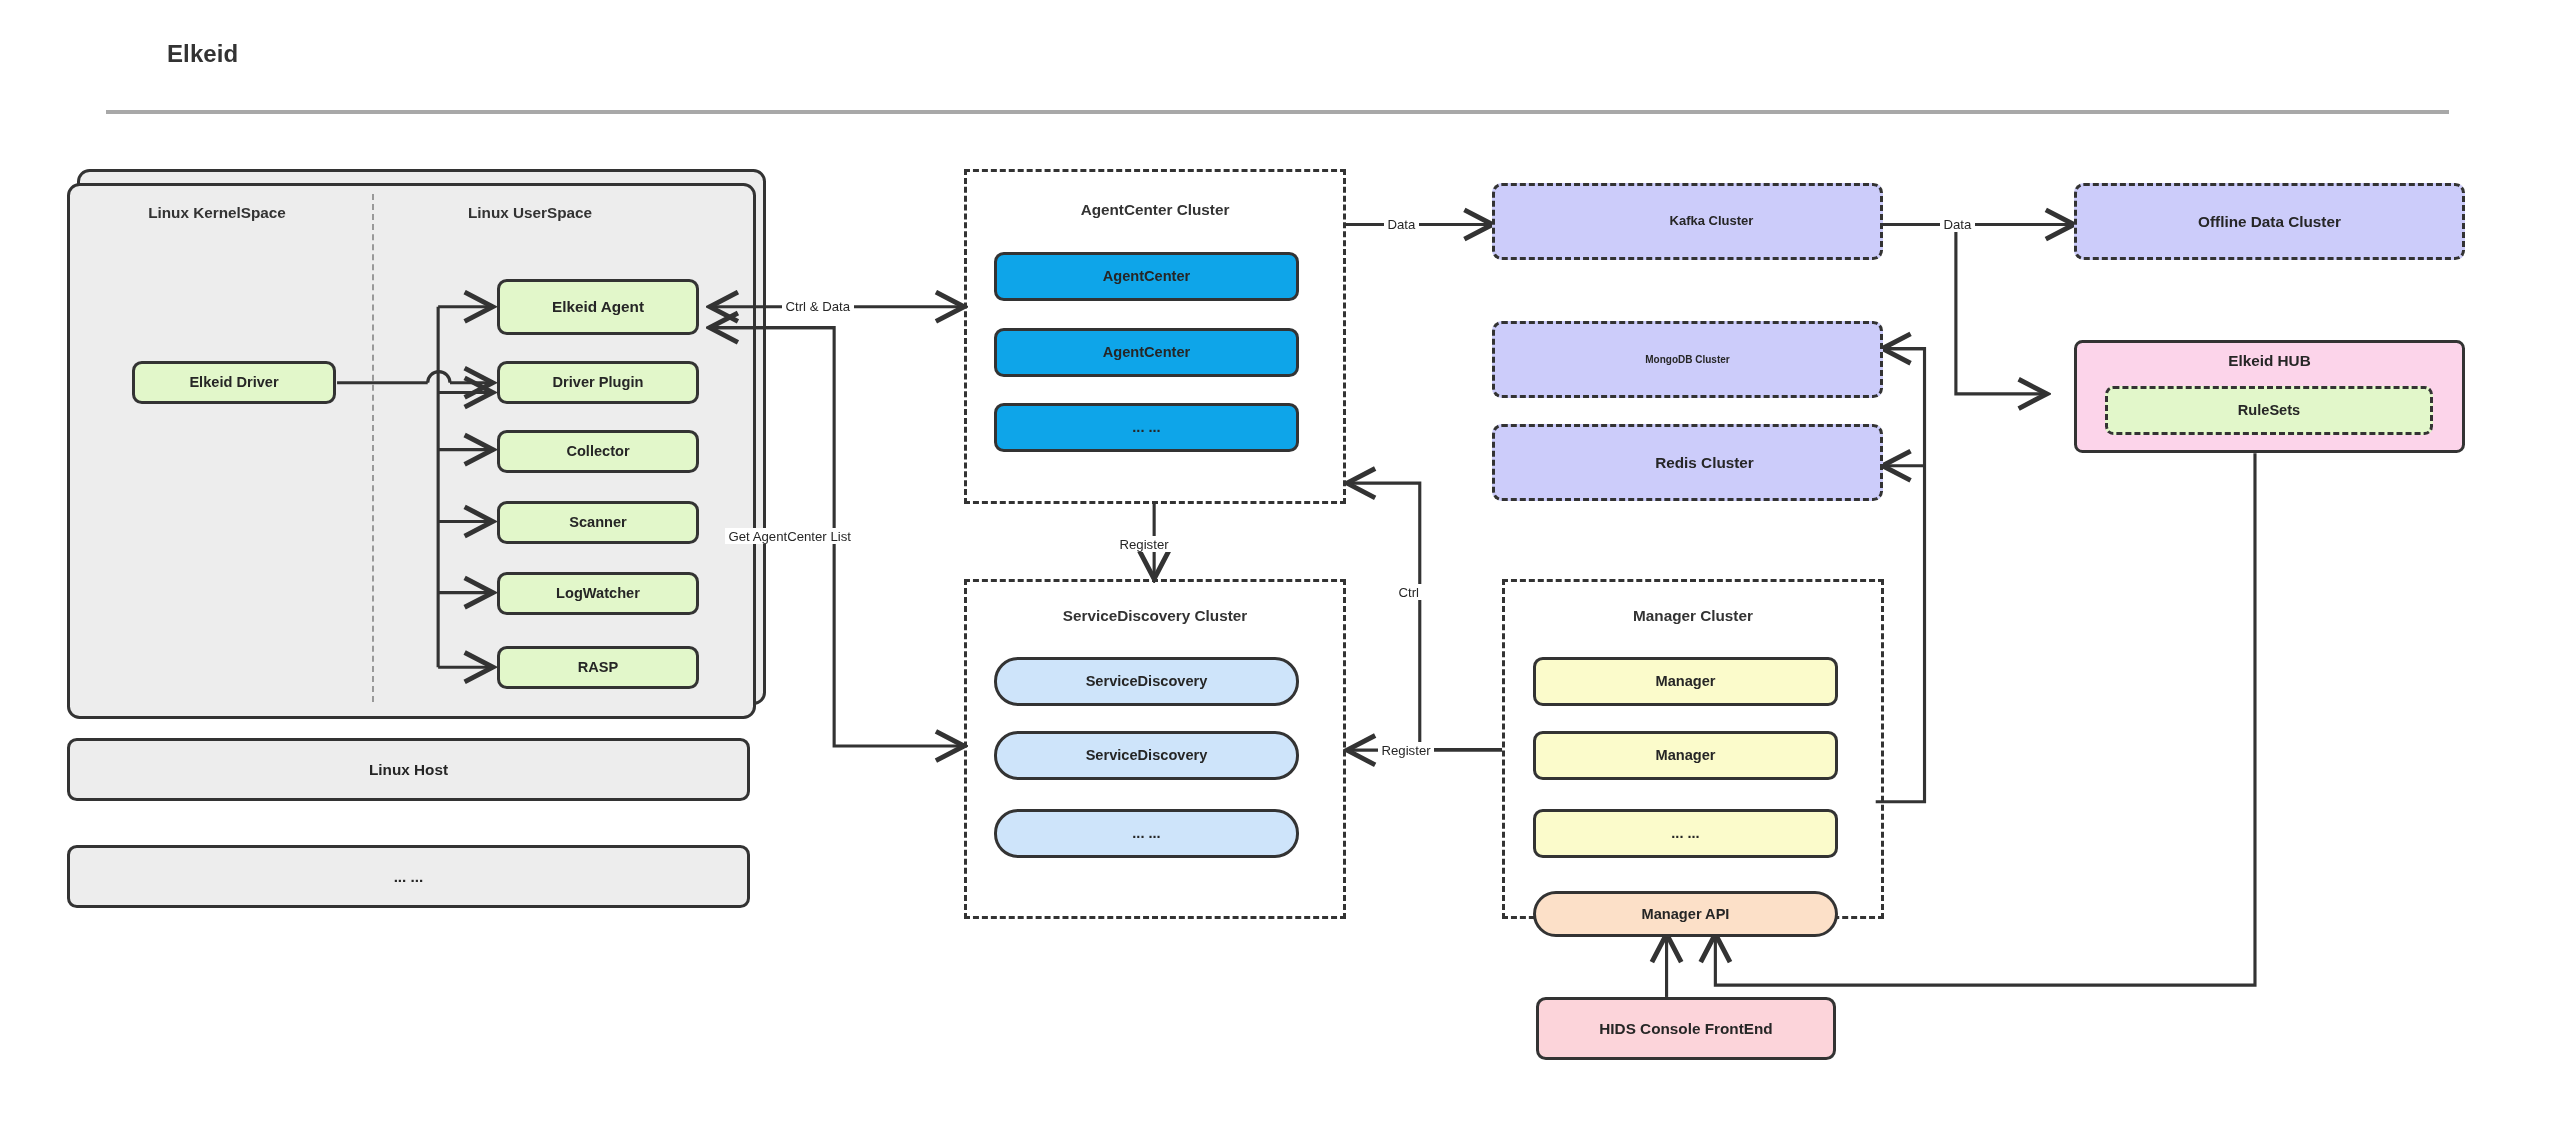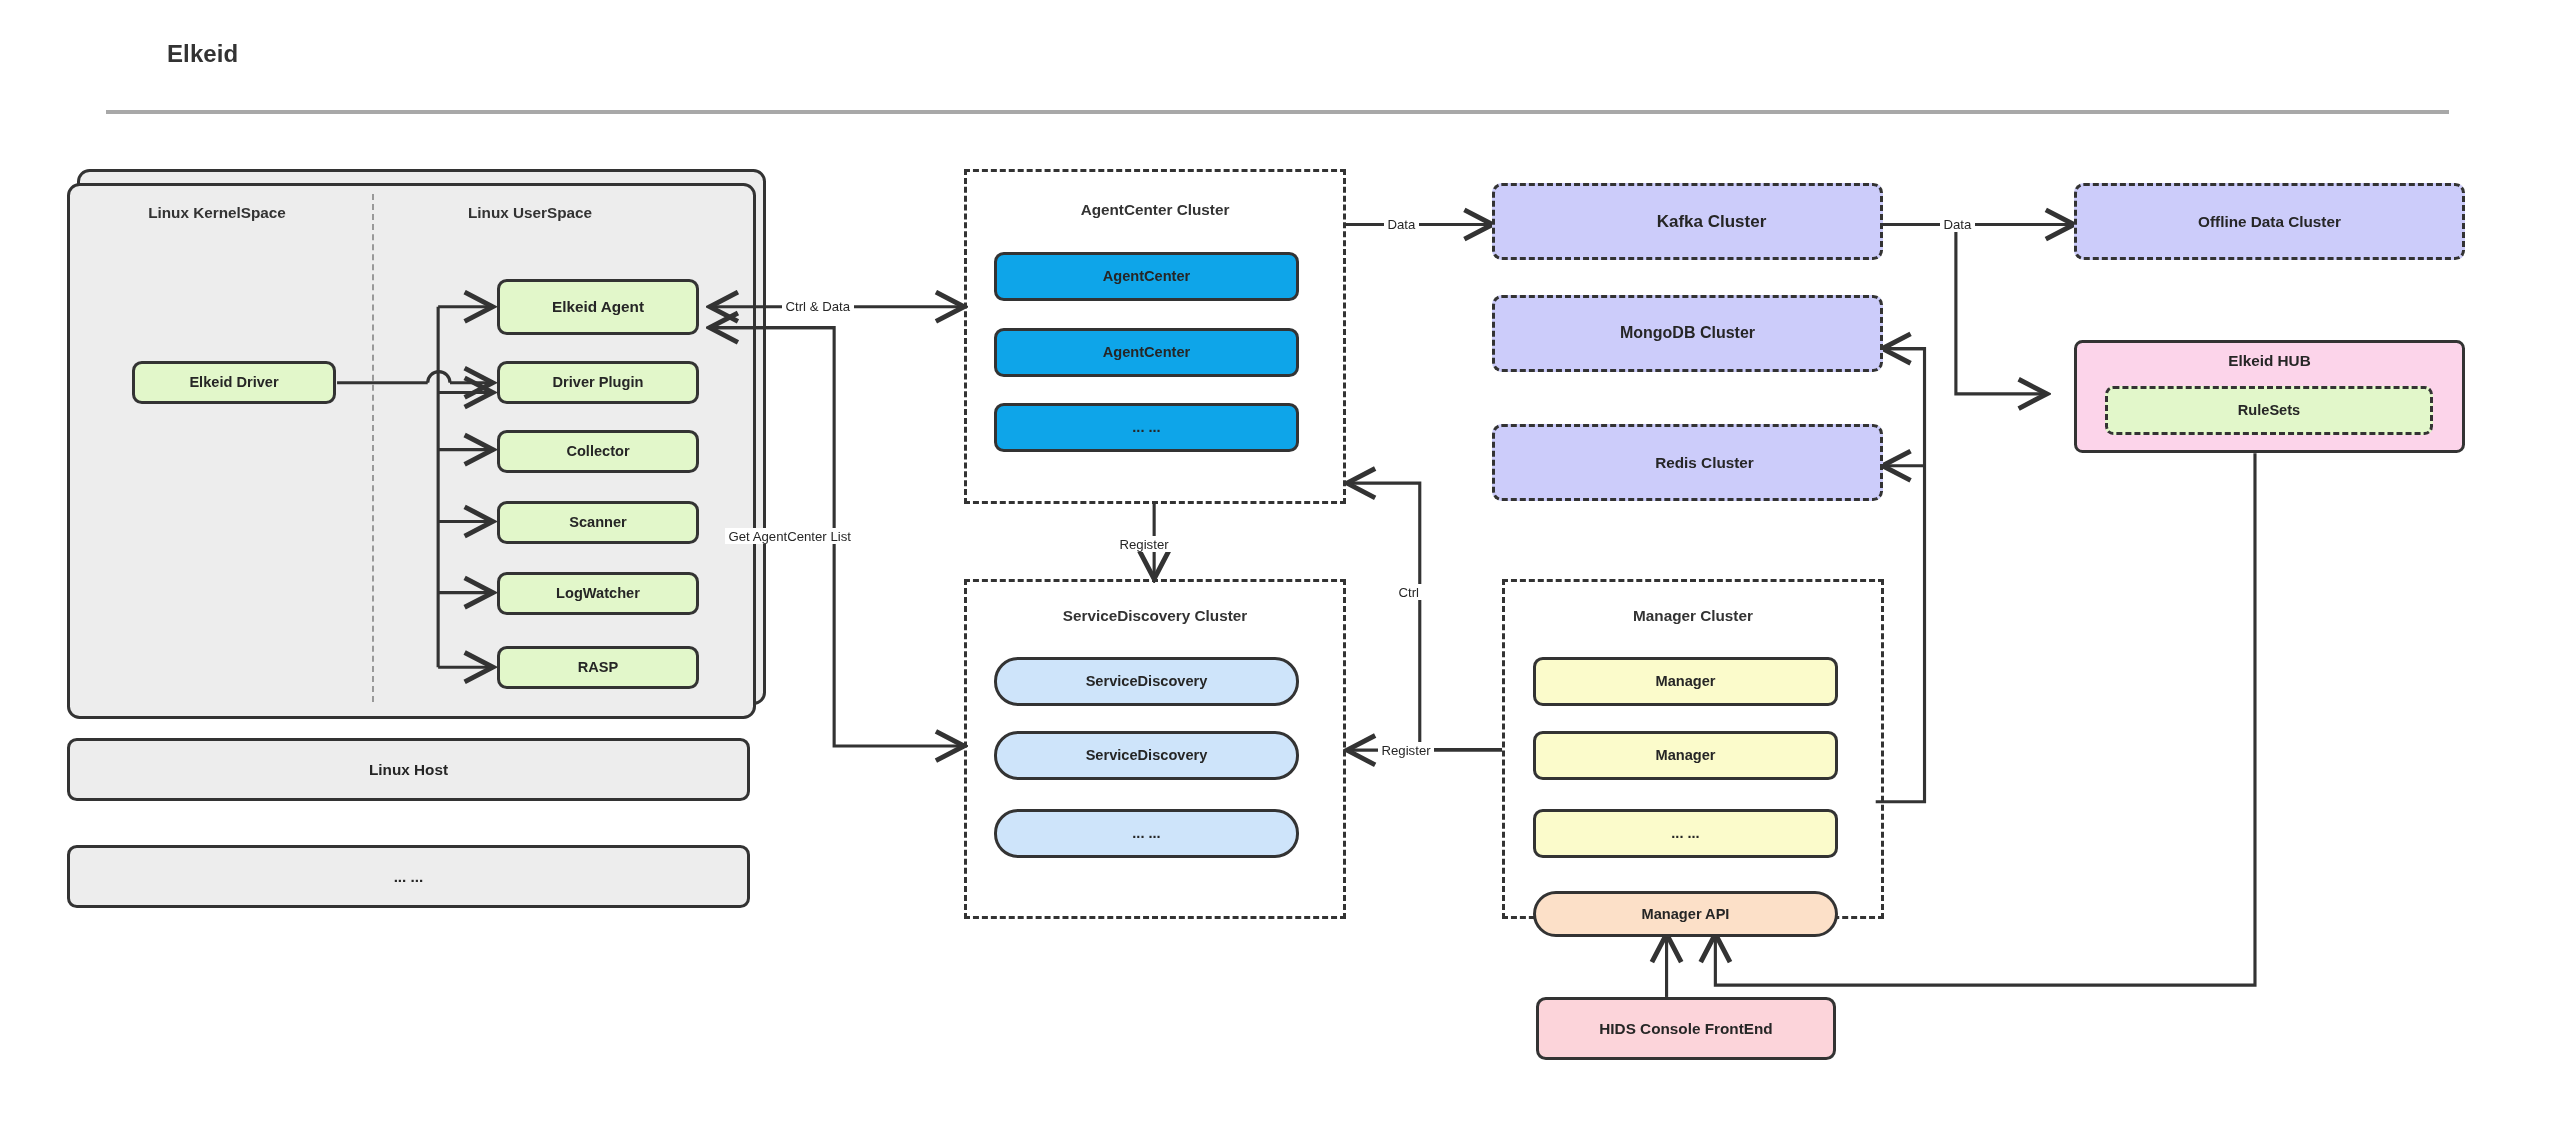--- a/index.html
+++ b/index.html
@@ -172,22 +172,22 @@
   <div class="node lightblue" style="left:994px;top:731px;width:305px;height:49px;font-size:14.6px;">ServiceDiscovery</div>
   <div class="node lightblue" style="left:994px;top:809px;width:305px;height:49px;font-size:14.6px;">... ...</div>
 
   <div class="cluster" style="left:1502px;top:579px;width:382px;height:340px;"></div>
   <div class="cluster-title" style="left:1502px;top:607px;width:382px;font-size:15.3px;">Manager Cluster</div>
   <div class="node yellow" style="left:1533px;top:657px;width:305px;height:49px;font-size:14.6px;">Manager</div>
   <div class="node yellow" style="left:1533px;top:731px;width:305px;height:49px;font-size:14.6px;">Manager</div>
   <div class="node yellow" style="left:1533px;top:809px;width:305px;height:49px;font-size:14.6px;">... ...</div>
   <div class="node peach" style="left:1533px;top:891px;width:305px;height:46px;font-size:14.6px;border-radius:24px;z-index:7;">Manager API</div>
 
-  <div class="node purple dashednode" style="left:1492px;top:183px;width:391px;height:77px;font-size:17px;padding-left:48px;">Kafka Cluster</div>
-  <div class="node purple dashednode" style="left:1492px;top:295px;width:391px;height:77px;font-size:16px;">MongoDB Cluster</div>
+  <div class="node purple dashednode" style="left:1492px;top:183px;width:391px;height:77px;font-size:13px;padding-left:48px;">Kafka Cluster</div>
+  <div class="node purple dashednode" style="left:1492px;top:321px;width:391px;height:77px;font-size:10px;">MongoDB Cluster</div>
   <div class="node purple dashednode" style="left:1492px;top:424px;width:391px;height:77px;font-size:15.3px;padding-left:34px;">Redis Cluster</div>
   <div class="node purple dashednode" style="left:2074px;top:183px;width:391px;height:77px;font-size:15.3px;">Offline Data Cluster</div>
 
   <div class="node hubpink" style="left:2074px;top:340px;width:391px;height:113px;border-radius:8.4px;"></div>
   <div style="position:absolute;left:2074px;top:352px;width:391px;text-align:center;font-size:15.3px;font-weight:bold;color:#262626;z-index:8;">Elkeid HUB</div>
   <div class="node green dashednode" style="left:2105px;top:386px;width:328px;height:49px;font-size:14.6px;border-radius:8.4px;z-index:8;">RuleSets</div>
 
   <div class="node pink" style="left:1536px;top:997px;width:300px;height:63px;font-size:15.3px;">HIDS Console FrontEnd</div>
 
   <div class="edge-label" style="left:782px;top:298px;">Ctrl &amp; Data</div>

